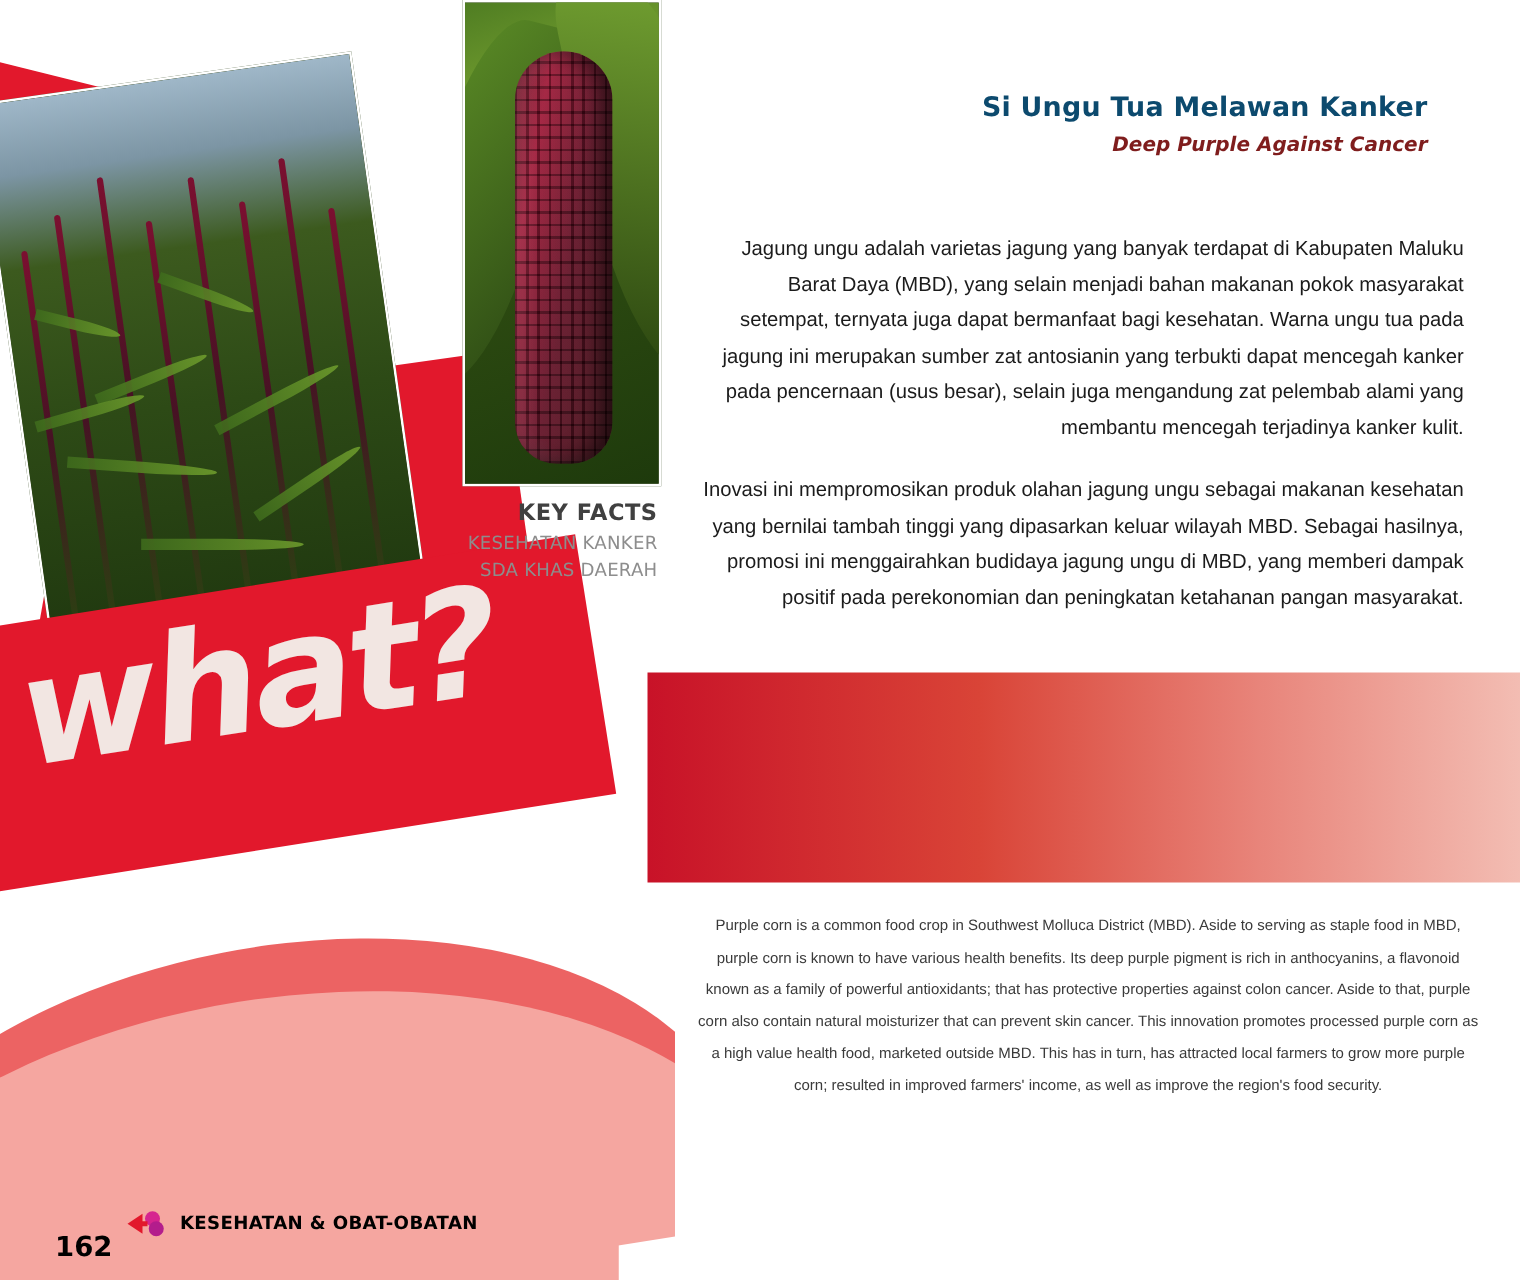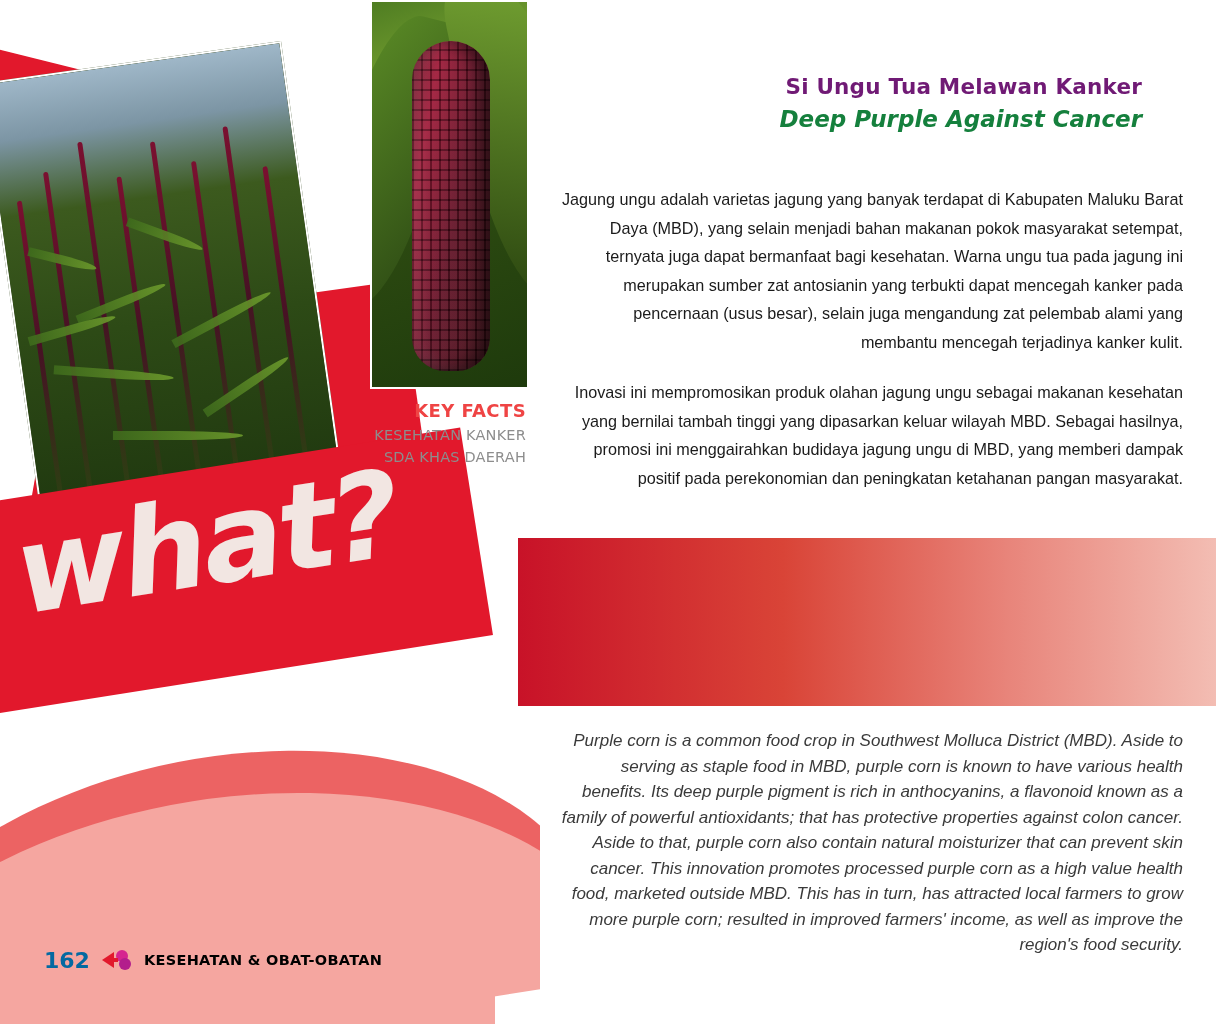--- a/index.html
+++ b/index.html
@@ -202,21 +202,21 @@
 
   
   .key-facts {
     position: absolute;
     left: 330px;
     top: 400px;
     width: 196px;
     text-align: right;
   }
   .key-facts-title {
-    color: #ef4444;
+    color: #404040;
     font-family: "DejaVu Sans", sans-serif;
     font-weight: bold;
     font-size: 18px;
     letter-spacing: 0.4px;
   }
   .key-facts-item {
     color: #8d8d8d;
     font-family: "DejaVu Sans", sans-serif;
     font-size: 14.5px;
     letter-spacing: 0.2px;
@@ -228,50 +228,50 @@
     position: absolute;
     left: 518px;
     top: 0;
     width: 698px;
     height: 1024px;
   }
   .title-id {
     position: absolute;
     right: 74px;
     top: 74px;
-    color: #701a75;
+    color: #0c4a6e;
     font-family: "DejaVu Sans", sans-serif;
     font-weight: bold;
     font-size: 21.5px;
     text-align: right;
     letter-spacing: 0.2px;
   }
   .title-en {
     position: absolute;
     right: 74px;
     top: 106px;
-    color: #15803d;
+    color: #7f1d1d;
     font-family: "DejaVu Sans", sans-serif;
     font-weight: bold;
     font-style: italic;
-    font-size: 23px;
+    font-size: 16px;
   }
 
   .body-id {
     position: absolute;
     left: 40px;
     top: 185px;
     width: 625px;
     text-align: right;
     color: #1b1b1b;
     font-family: "Liberation Sans", sans-serif;
     font-size: 16.2px;
     line-height: 28.5px;
   }
-  .body-id p { margin: 0 0 22px 0; text-align: right; }
+  .body-id p { margin: 0 12px 22px 0; text-align: right; }
 
   
   .grad-bar {
     position: absolute;
     left: 0px;
     top: 538px;
     width: 698px;
     height: 168px;
     background: linear-gradient(90deg, #c81228 0%, #d94437 38%, #e8847a 70%, #f3bdb3 100%);
   }
@@ -287,42 +287,42 @@
     font-style: italic;
     font-size: 20px;
     line-height: 31px;
   }
 
   .body-en {
     position: absolute;
     left: 40px;
     top: 728px;
     width: 625px;
-    text-align: right;
+    text-align: center;
     color: #3a3a3a;
     font-family: "Liberation Sans", sans-serif;
-    font-style: italic;
-    font-size: 17px;
+    font-size: 12px;
     line-height: 25.5px;
   }
 
   
   .footer {
     position: absolute;
     left: 44px;
     top: 947px;
     display: flex;
     align-items: center;
     gap: 10px;
   }
   .page-num {
-    color: #0369a1;
+    color: #000000;
     font-family: "DejaVu Sans", sans-serif;
     font-weight: bold;
     font-size: 22px;
+    margin-top: 39px;
   }
   .footer-icon {
     position: relative;
     width: 34px;
     height: 26px;
   }
   .footer-label {
     color: #000000;
     font-family: "DejaVu Sans", sans-serif;
     font-weight: bold;

